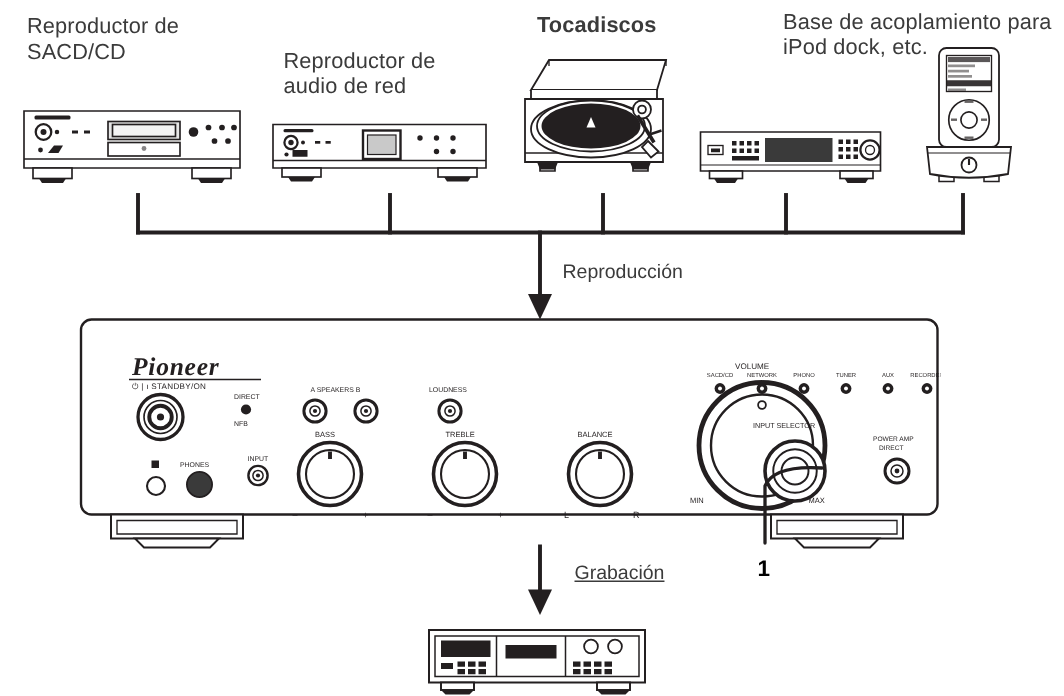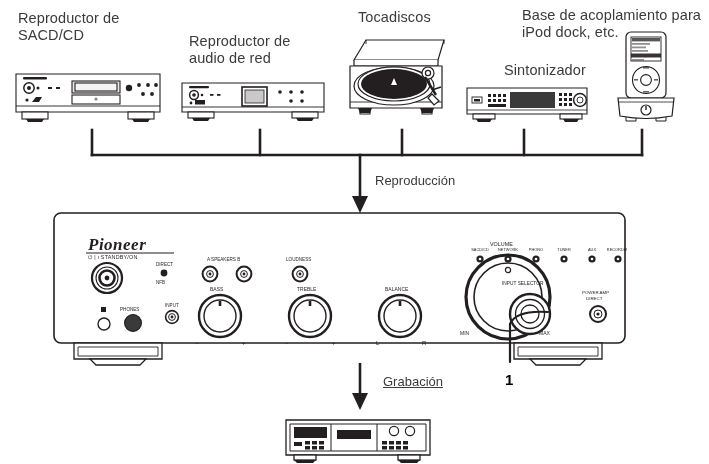--- a/index.html
+++ b/index.html
@@ -49,26 +49,25 @@
 <body>
 
 <div id="page">
 
   <div class="lbl" style="left:18px; top:10px;">Reproductor de
 SACD/CD</div>
 
   <div class="lbl" style="left:189px; top:33px;">Reproductor de
 audio de red</div>
 
-  <div class="lbl" style="left:358px; top:9px;">Tocadiscos</div>
+  <div class="lbl" style="left:358px; top:9px;font-weight:bold;">Tocadiscos</div>
 
   <div class="lbl" style="left:492px; top:7px;margin-left:30px;">Base de acoplamiento para
 iPod dock, etc.</div>
 
-  <div class="lbl" style="left:504px; top:62px;">Sintonizador</div>
 
   <div class="dev" style="left:12px; top:68px;">
     <svg width="152" height="58" viewBox="0 0 152 58">
       <g fill="none" stroke="#231f20" stroke-width="1.1">
         <path d="M4 6 L148 6 L148 44 L4 44 Z" fill="#ffffff"></path>
         <path d="M4 38 L148 38" stroke-width="0.9"></path>
         <rect x="10" y="44" width="26" height="7" fill="#ffffff"></rect>
         <path d="M14 51 L32 51 L30 54 L16 54 Z" fill="#231f20" stroke="none"></path>
         <rect x="116" y="44" width="26" height="7" fill="#ffffff"></rect>
         <path d="M120 51 L138 51 L136 54 L122 54 Z" fill="#231f20" stroke="none"></path>

